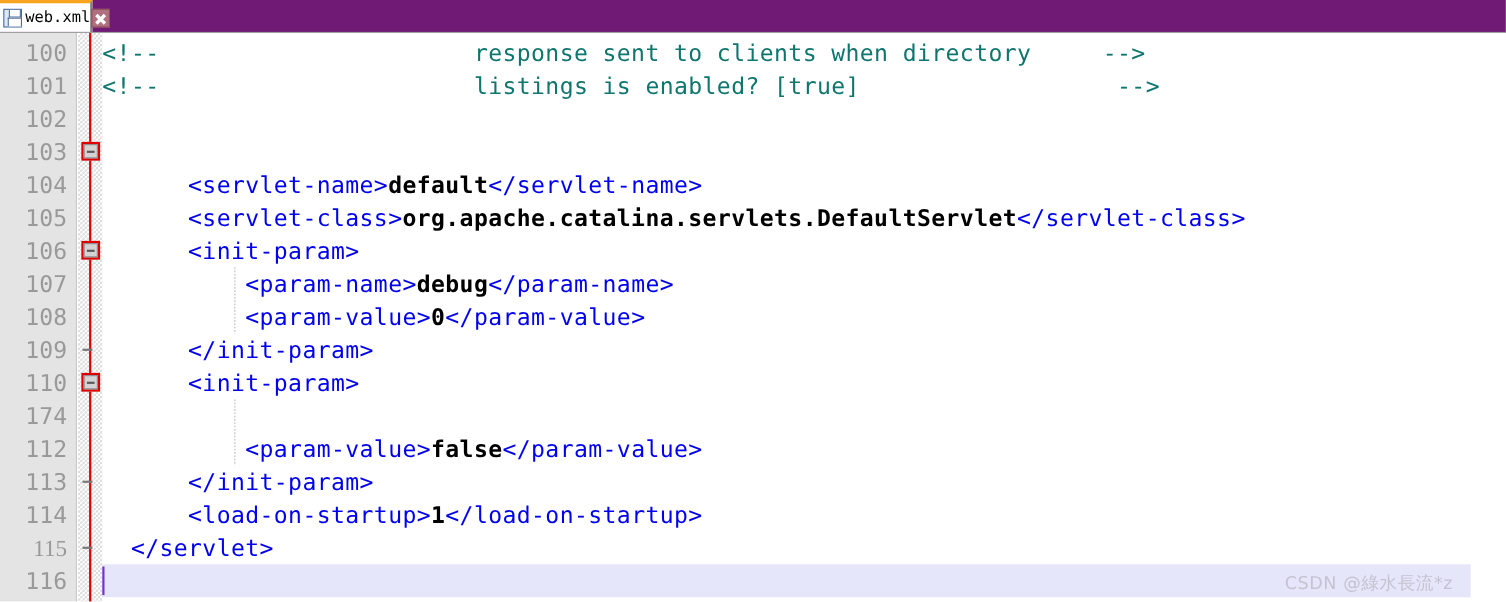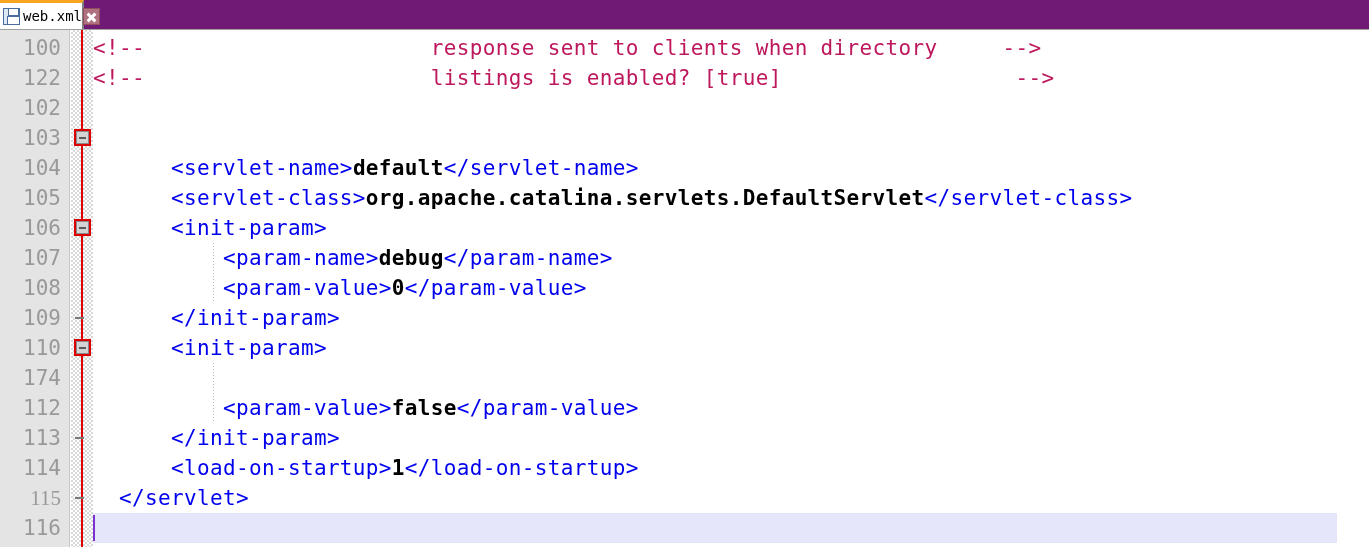--- a/index.html
+++ b/index.html
@@ -182,21 +182,21 @@
     left: 0;
     height: 30px;
     line-height: 30px;
     white-space: pre;
     font-family: "DejaVu Sans Mono", "Liberation Mono", monospace;
     font-size: 21px;
     letter-spacing: 0.35px;
   }
   .tag     { color: #0000ee; }
   .val     { color: #000000; font-weight: bold; }
-  .comment { color: #be185d; }
+  .comment { color: #0f766e; }
 
   .watermark {
     position: absolute;
     right: 16px;
     bottom: 6px;
     font-family: "DejaVu Sans", "Liberation Sans", sans-serif;
     font-size: 16px;
     color: #c3c3d2;
     white-space: nowrap;
     letter-spacing: 0.5px;
@@ -210,21 +210,21 @@
     <span class="tab-save-icon"></span>
     <span class="tab-title">web.xml</span>
     <span class="tab-close"></span>
   </div>
 </div>
 
 <div class="editor">
 
   <div class="gutter" id="gutter">
       <div class="ln" style="top: 3px;">100</div>
-      <div class="ln" style="top: 33px;">122</div>
+      <div class="ln" style="top: 33px;">101</div>
       <div class="ln" style="top: 63px;">102</div>
       <div class="ln" style="top: 93px;">103</div>
       <div class="ln" style="top: 123px;">104</div>
       <div class="ln" style="top: 153px;">105</div>
       <div class="ln" style="top: 183px;">106</div>
       <div class="ln" style="top: 213px; margin-left: 32px;">107</div>
       <div class="ln" style="top: 243px;">108</div>
       <div class="ln" style="top: 273px;">109</div>
       <div class="ln" style="top: 303px;">110</div>
       <div class="ln" style="top: 333px;">174</div>
@@ -260,13 +260,14 @@
       <div class="line" style="top: 243px;"><span class="tag">          &lt;param-value&gt;</span><span class="val">0</span><span class="tag">&lt;/param-value&gt;</span></div>
       <div class="line" style="top: 273px;"><span class="tag">      &lt;/init-param&gt;</span></div>
       <div class="line" style="top: 303px;"><span class="tag">      &lt;init-param&gt;</span></div>
       <div class="line" style="top: 363px;"><span class="tag">          &lt;param-value&gt;</span><span class="val">false</span><span class="tag">&lt;/param-value&gt;</span></div>
       <div class="line" style="top: 393px;"><span class="tag">      &lt;/init-param&gt;</span></div>
       <div class="line" style="top: 423px;"><span class="tag">      &lt;load-on-startup&gt;</span><span class="val">1</span><span class="tag">&lt;/load-on-startup&gt;</span></div>
       <div class="line" style="top: 453px;"><span class="tag">  &lt;/servlet&gt;</span></div>
       <div class="line" style="top: 483px;"></div>
     </div>
 
+  <div class="watermark">CSDN @綠水長流*z</div>
 </div>
 
 </body></html>

